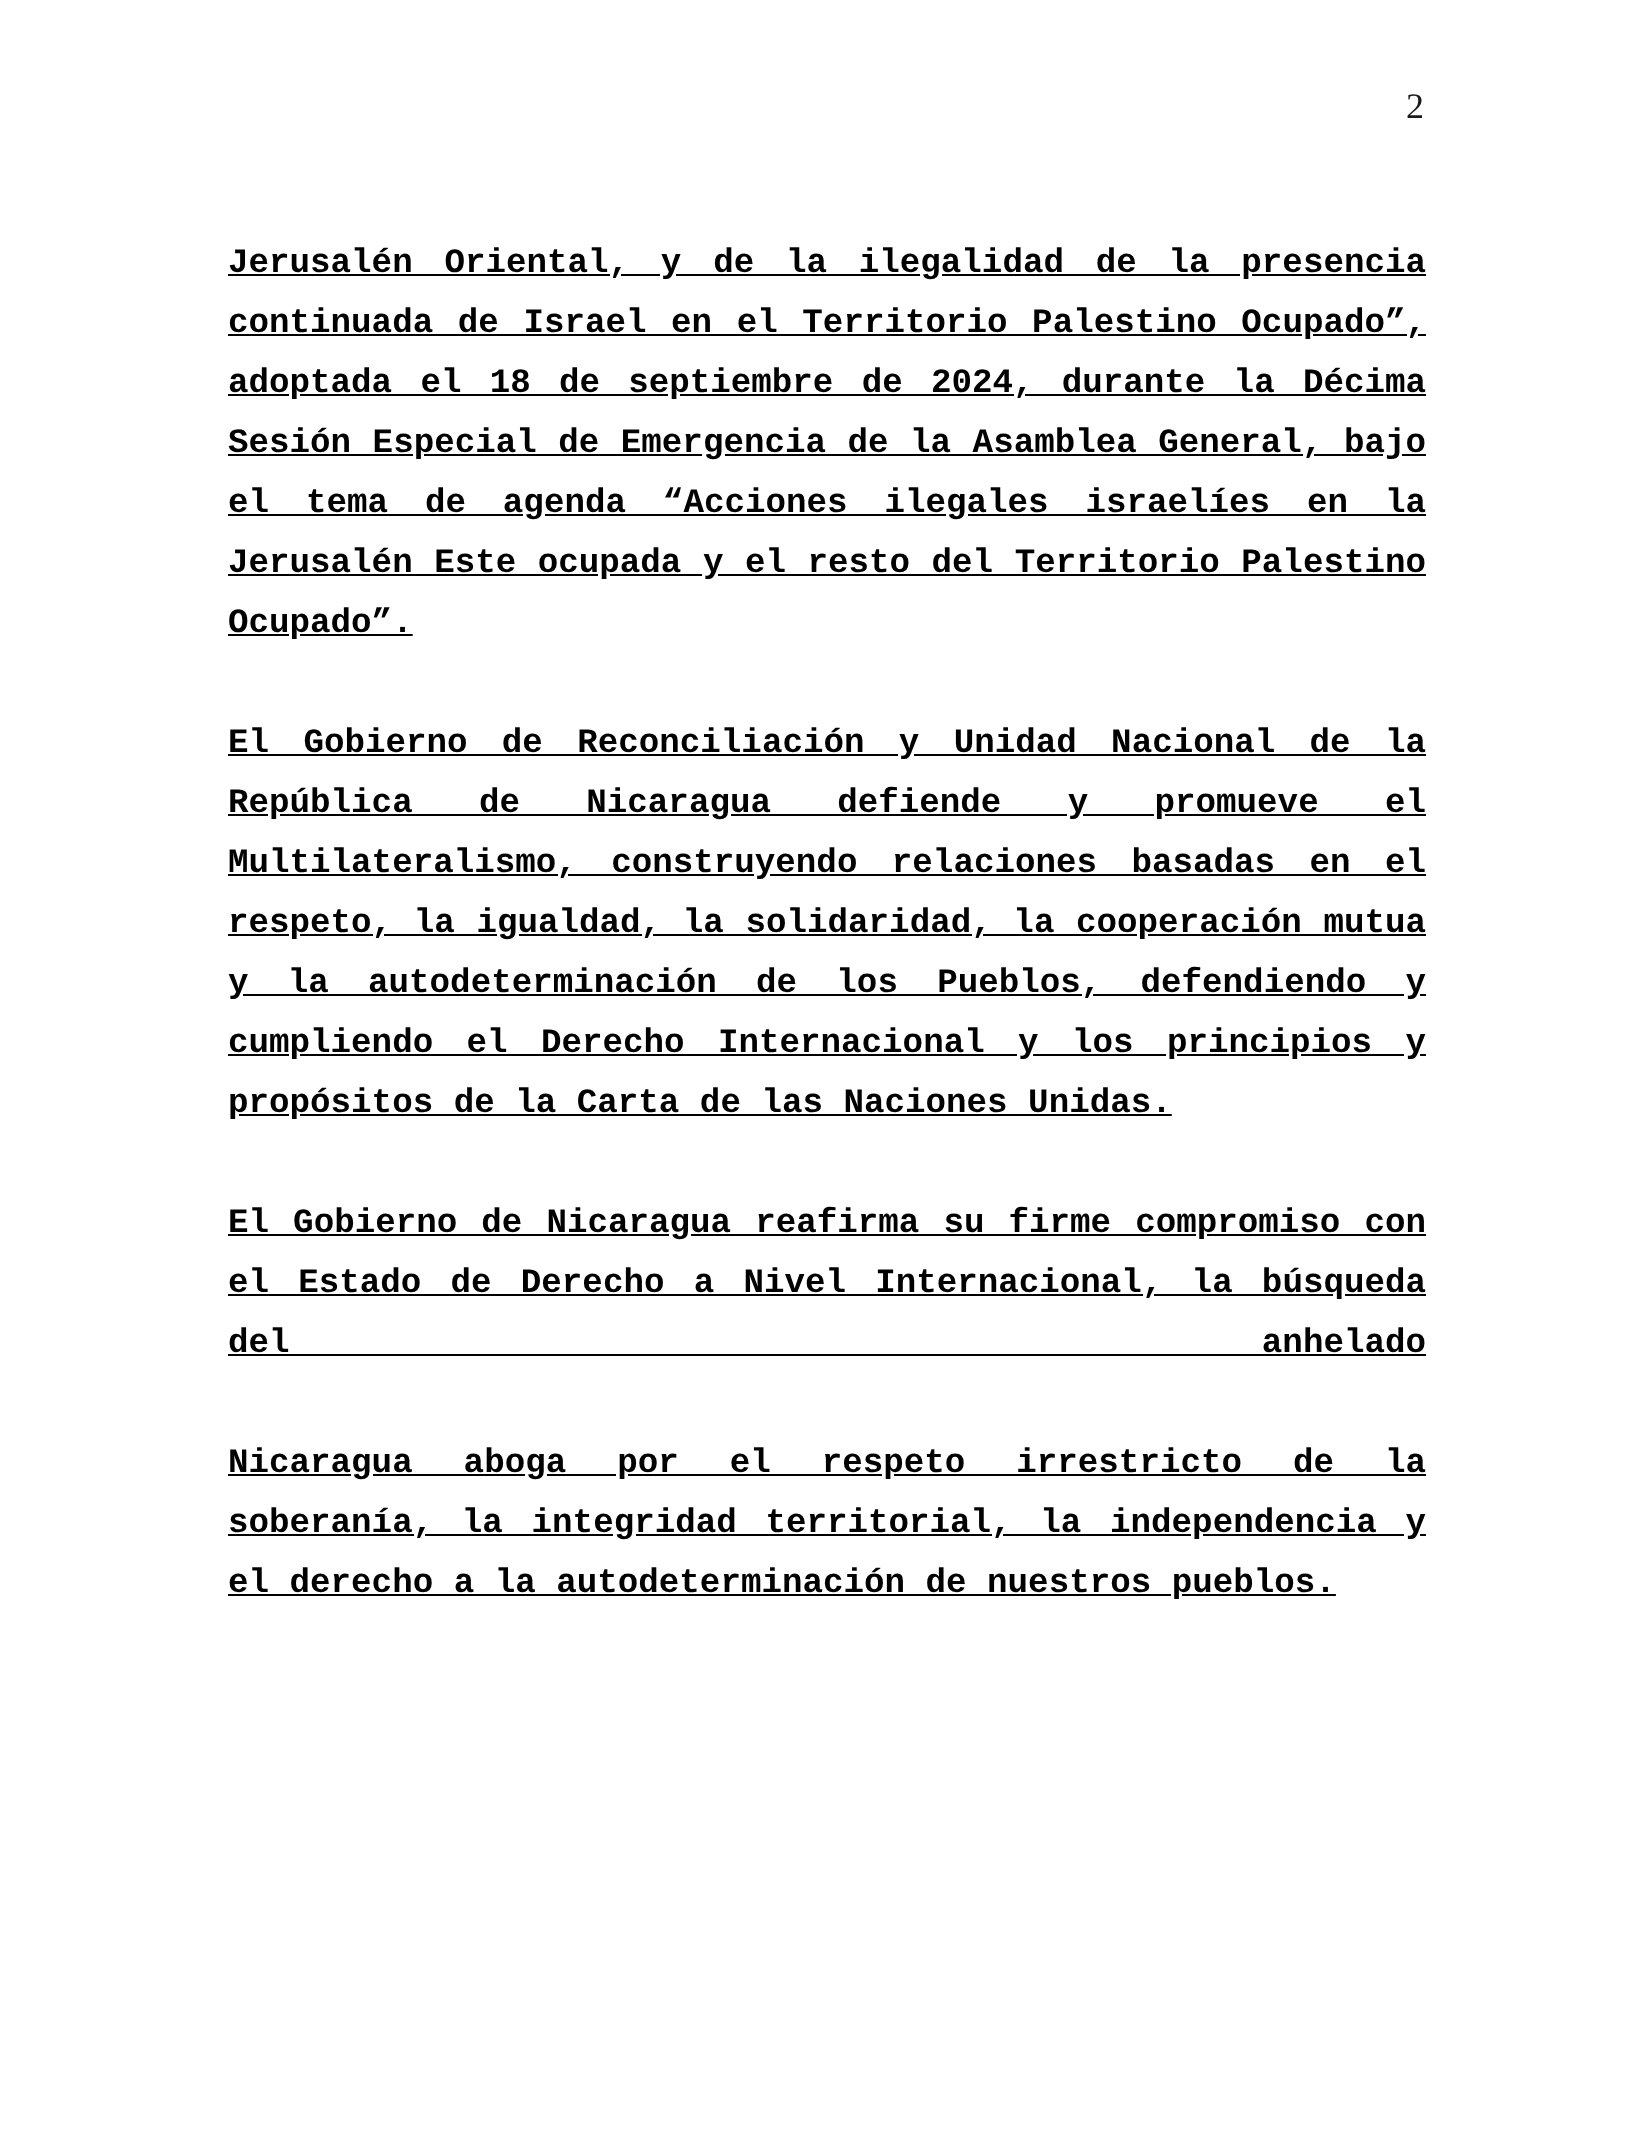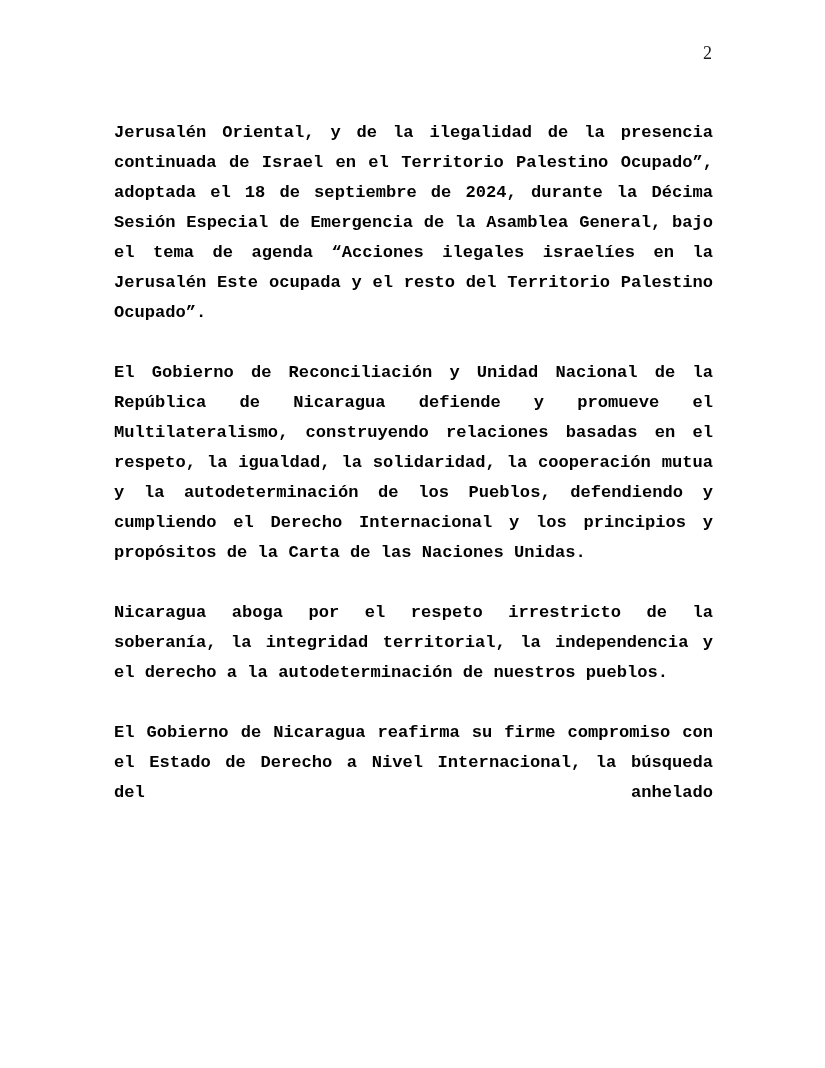--- a/index.html
+++ b/index.html
@@ -39,20 +39,21 @@
     color: #1a1a1a;
     display: inline-block;
   }
 
   
   .doc-body {
     position: absolute;
     left: 114px;
     top: 118px;
     width: 599px;
+    text-decoration: underline;
   }
 
   .paragraph {
     margin: 0 0 30px 0;
     font-size: 17.1px;
     line-height: 30px;
     letter-spacing: 0px;
     text-align: justify;
     text-justify: inter-word;
     color: #000000;
@@ -76,18 +77,18 @@
 
   <div class="page-header">
     <span class="page-number">2</span>
   </div>
 
   <div class="doc-body">
     <p class="paragraph natural-last">Jerusalén Oriental, y de la ilegalidad de la presencia continuada de Israel en el Territorio Palestino Ocupado”, adoptada el 18 de septiembre de 2024, durante la Décima Sesión Especial de Emergencia de la Asamblea General, bajo el tema de agenda “Acciones ilegales israelíes en la Jerusalén Este ocupada y el resto del Territorio Palestino Ocupado”.</p>
 
     <p class="paragraph natural-last">El Gobierno de Reconciliación y Unidad Nacional de la República de Nicaragua defiende y promueve el Multilateralismo, construyendo relaciones basadas en el respeto, la igualdad, la solidaridad, la cooperación mutua y la autodeterminación de los Pueblos, defendiendo y cumpliendo el Derecho Internacional y los principios y propósitos de la Carta de las Naciones Unidas.</p>
 
+    <p class="paragraph full-justify">El Gobierno de Nicaragua reafirma su firme compromiso con el Estado de Derecho a Nivel Internacional, la búsqueda del anhelado</p>
+
     <p class="paragraph natural-last">Nicaragua aboga por el respeto irrestricto de la soberanía, la integridad territorial, la independencia y el derecho a la autodeterminación de nuestros pueblos.</p>
-
-    <p class="paragraph full-justify">El Gobierno de Nicaragua reafirma su firme compromiso con el Estado de Derecho a Nivel Internacional, la búsqueda del anhelado</p>
   </div>
 
 </div>
 
 </body></html>

